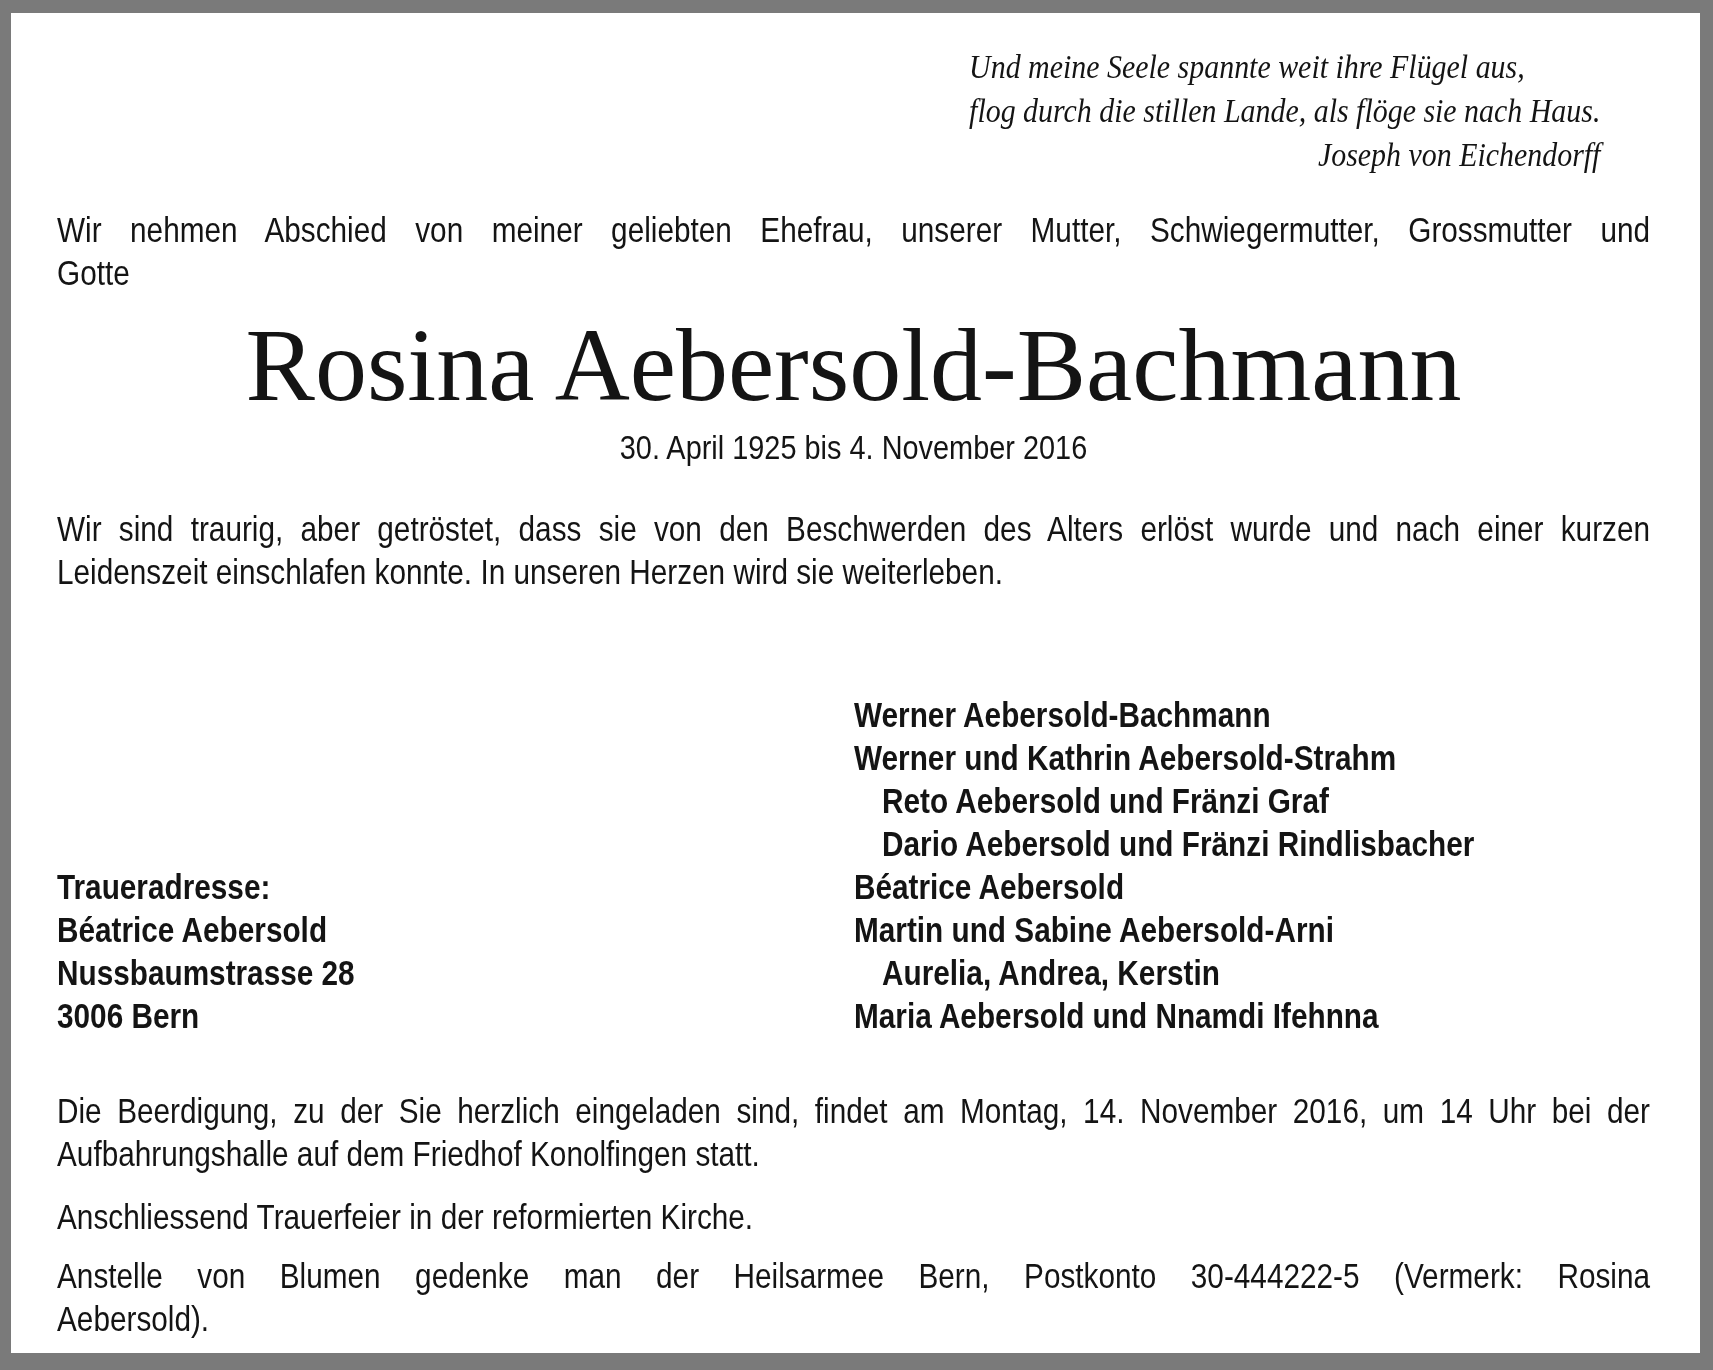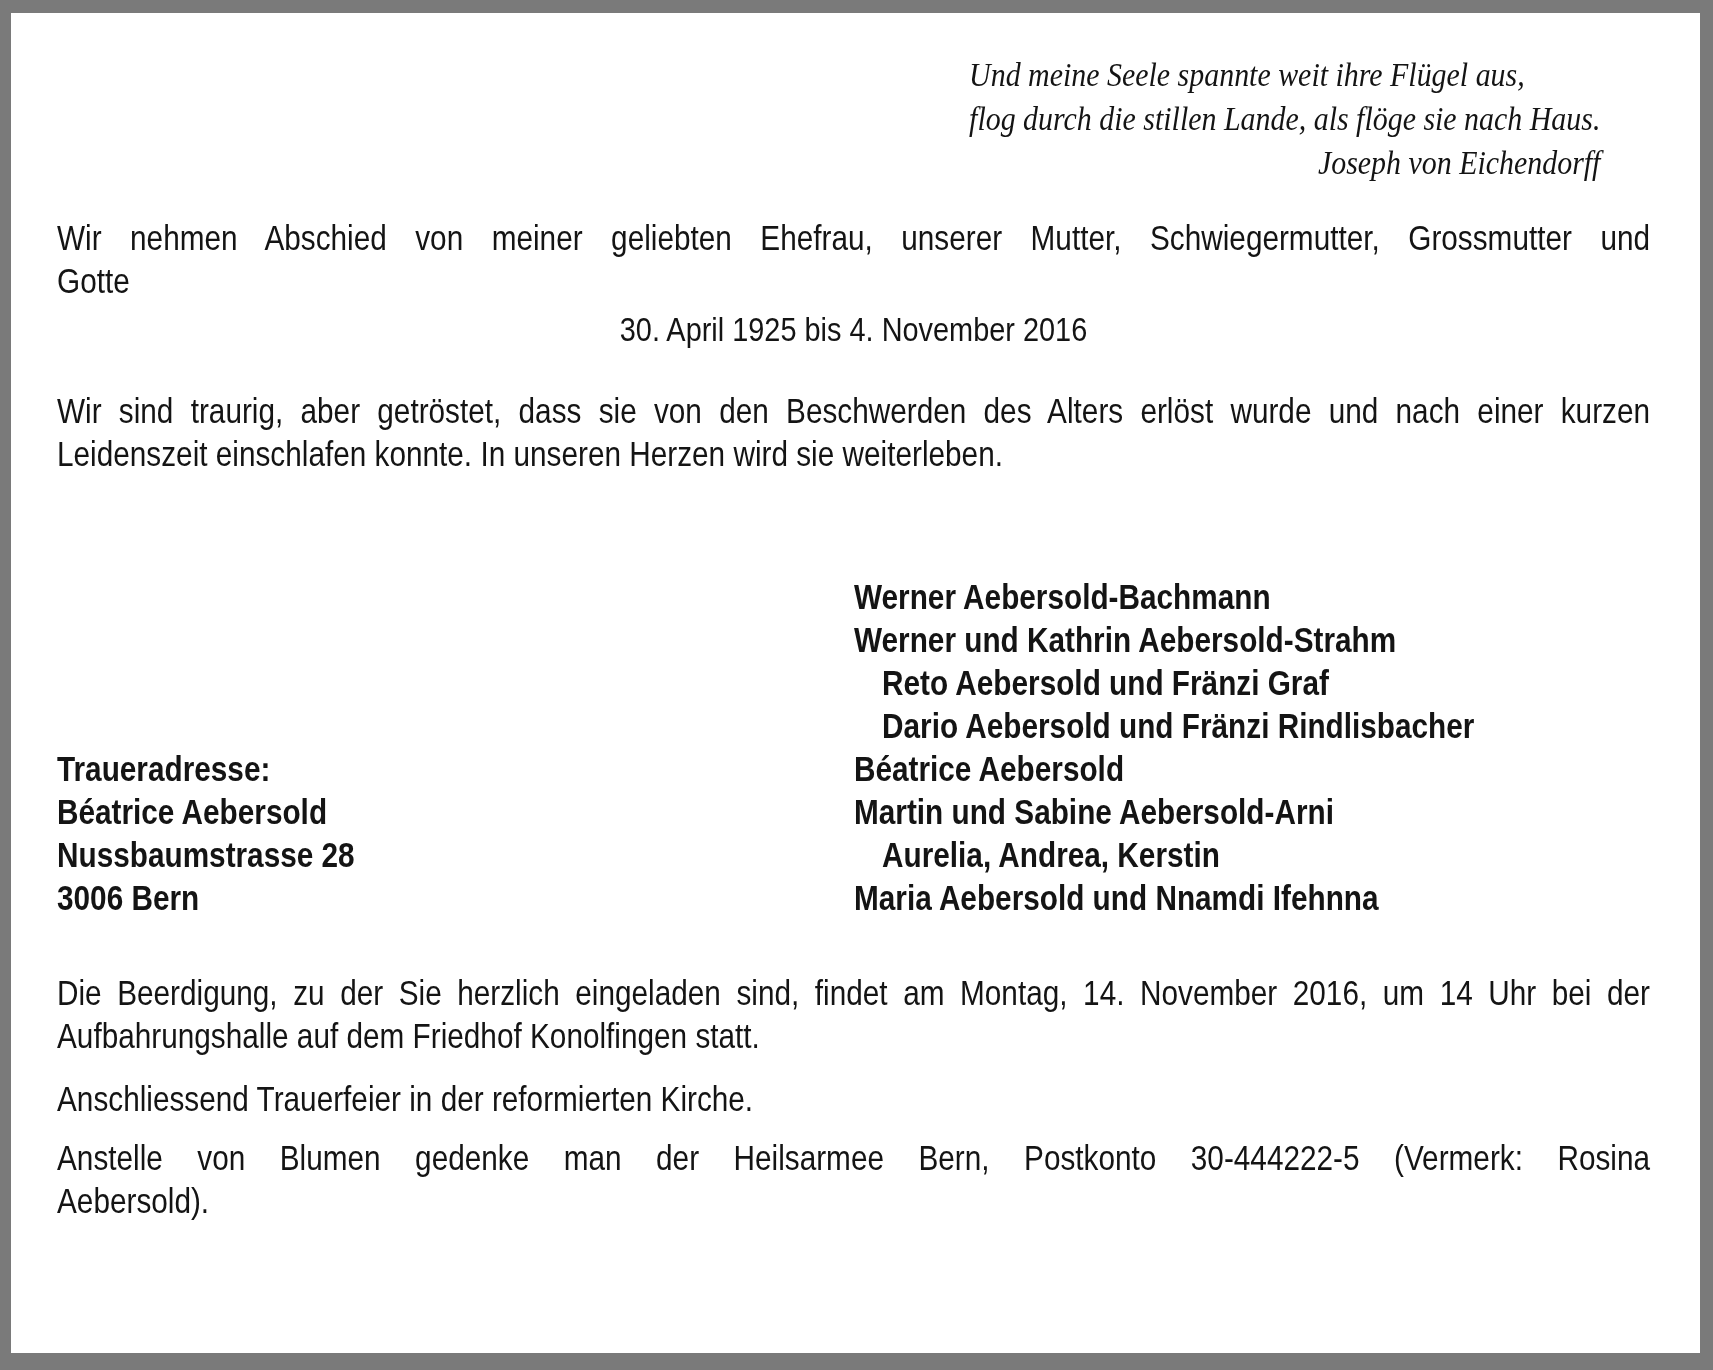--- a/index.html
+++ b/index.html
@@ -16,21 +16,21 @@
     border-width: 13px 13px 17px 11px;
     background: #ffffff;
     color: #141414;
     font-family: "Liberation Sans", sans-serif;
     overflow: hidden;
   }
   .content {
     box-sizing: border-box;
     width: 100%;
     height: 100%;
-    padding: 8px 50px 0 46px;
+    padding: 0 50px 0 46px;
     overflow: hidden;
   }
   
   .cond {
     width: 117.65%;
     transform: scaleX(0.85);
     transform-origin: 0 0;
   }
   .body-text {
     font-size: 35px;
@@ -93,20 +93,21 @@
       <div class="line">Und meine Seele spannte weit ihre Flügel aus,</div>
       <div class="line">flog durch die stillen Lande, als flöge sie nach Haus.</div>
       <div class="attribution">Joseph von Eichendorff</div>
     </div>
 
     <div class="cond body-text intro">
       <div class="justify-force">Wir nehmen Abschied von meiner geliebten Ehefrau, unserer Mutter, Schwiegermutter, Grossmutter und</div>
       <div>Gotte</div>
     </div>
 
+    <h1 class="deceased-name">Rosina Aebersold-Bachmann</h1>
 
     <div class="cond">
       <div class="life-dates">30. April 1925 bis 4. November 2016</div>
     </div>
 
     <div class="cond body-text message justify">Wir sind traurig, aber getröstet, dass sie von den Beschwerden des Alters erlöst wurde und nach einer kurzen Leidenszeit einschlafen konnte. In unseren Herzen wird sie weiterleben.</div>
 
     <div class="columns body-text">
       <div class="col">
         <div class="cond">

